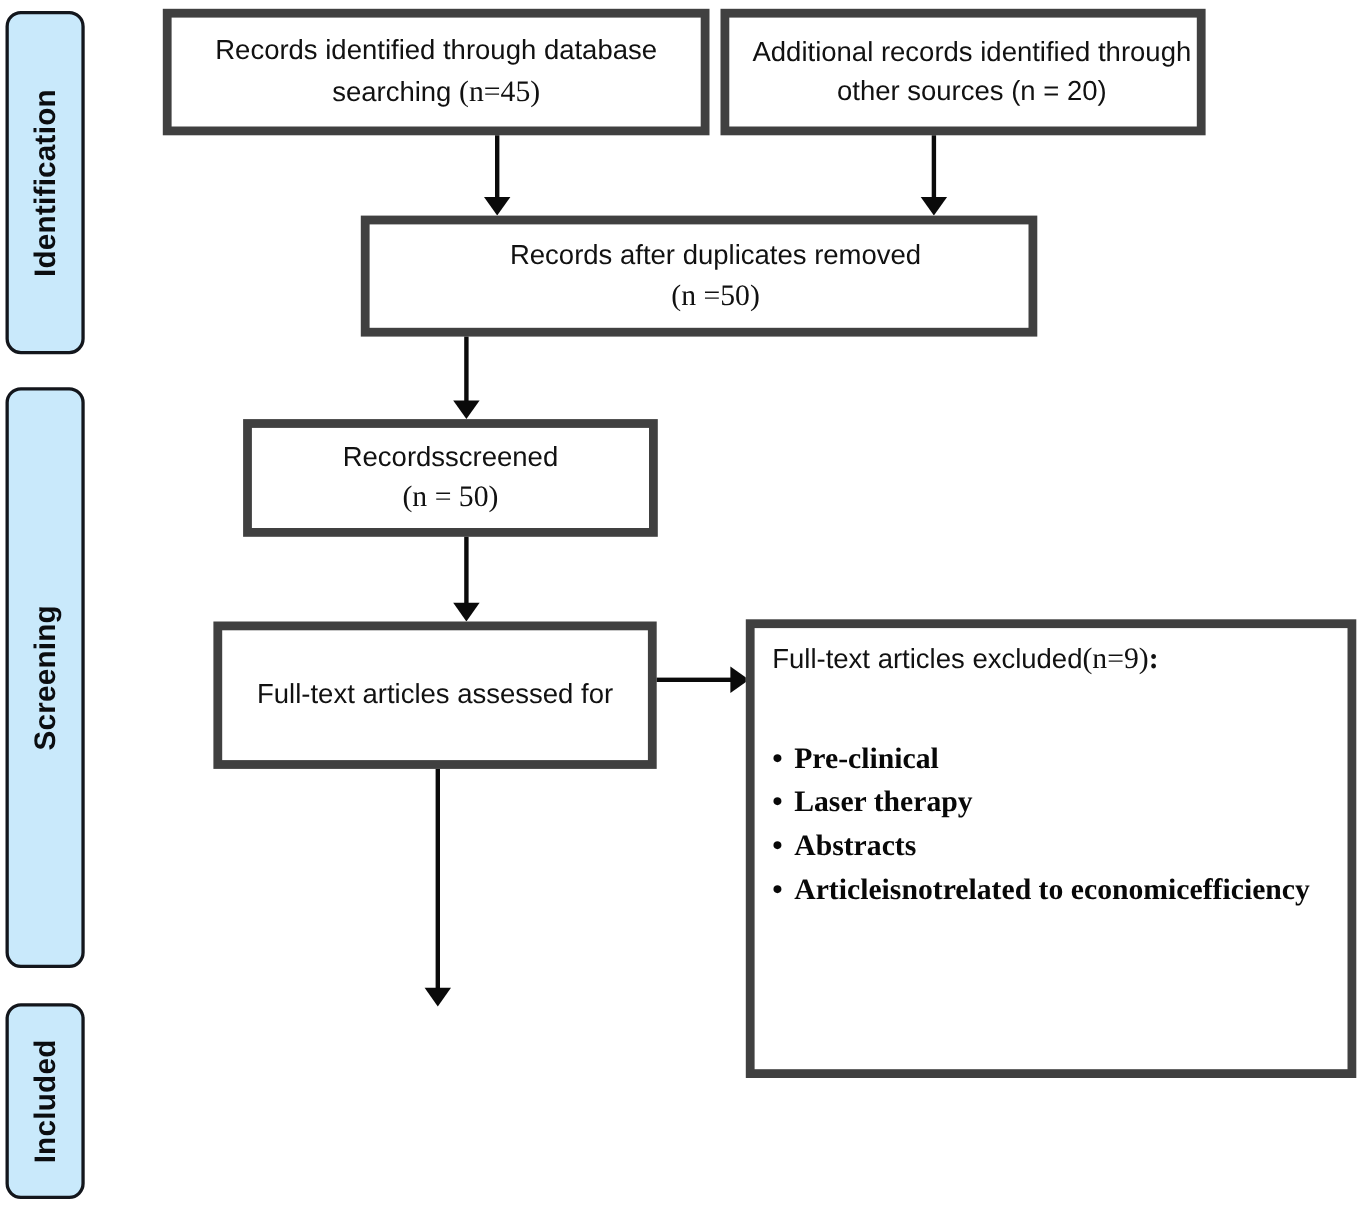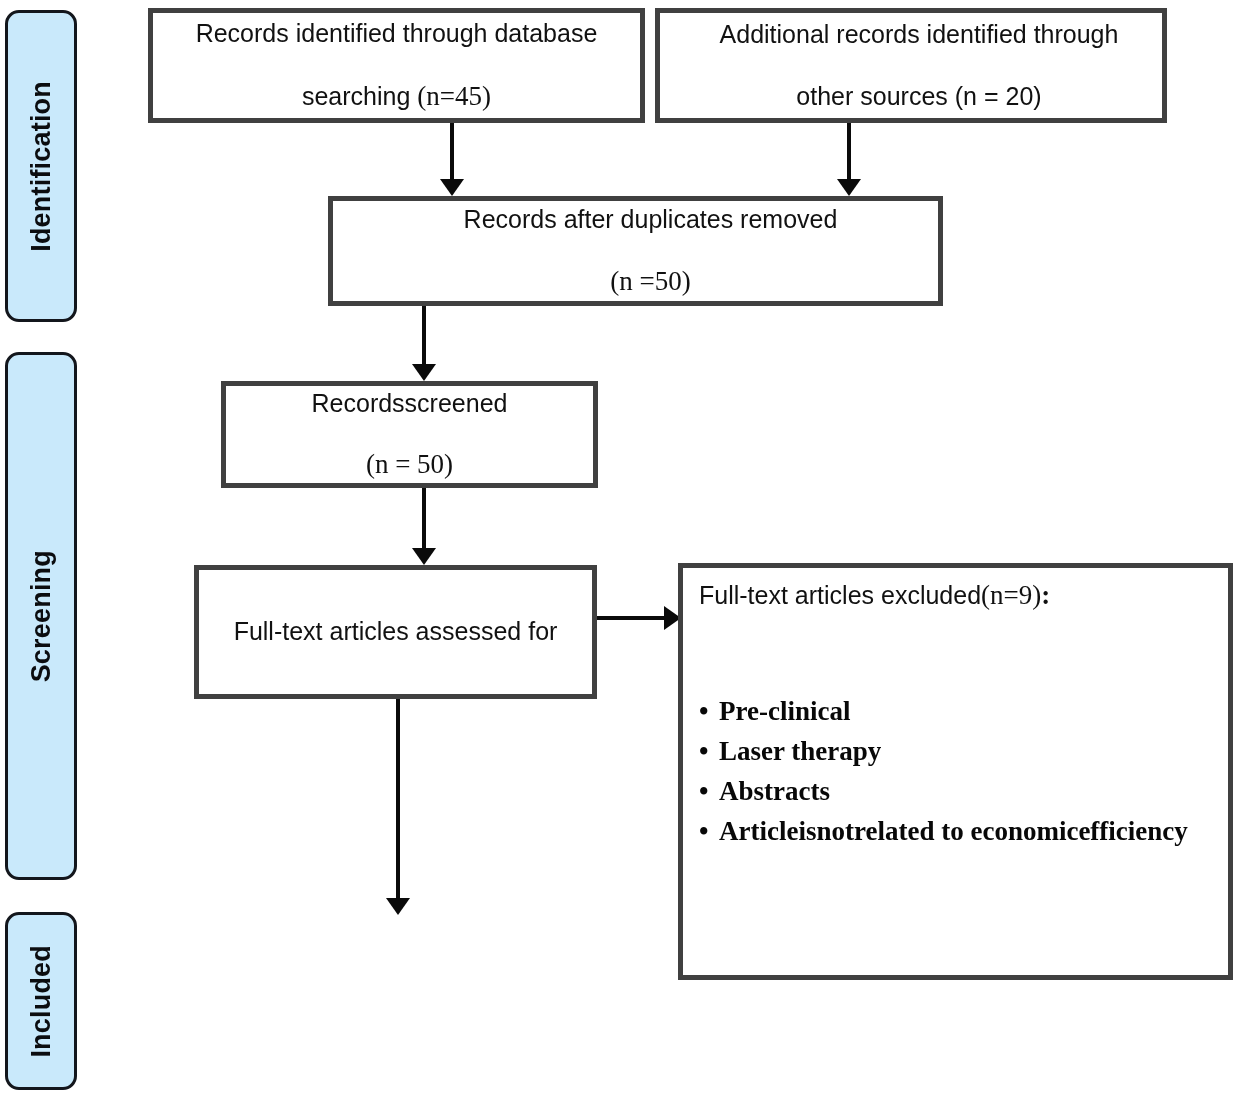--- a/index.html
+++ b/index.html
@@ -36,28 +36,27 @@
     letter-spacing: 0.2px;
     color: #0b0d10;
     white-space: nowrap;
   }
 
   
   .flow-box {
     position: absolute;
     box-sizing: border-box;
     background: #ffffff;
-    border: 5px solid #404040;
+    border: 8px solid #404040;
     display: flex;
     flex-direction: column;
     align-items: center;
     justify-content: center;
     text-align: center;
     padding: 4px 10px;
-    gap: 26px;
   }
   .flow-box.left-align {
     align-items: flex-start;
     justify-content: flex-start;
     text-align: left;
     padding: 8px 16px;
   }
   .line-sans {
     font-family: "Liberation Sans", sans-serif;
     font-size: 25px;
@@ -182,21 +181,21 @@
     <span class="stage-tab-label">Included</span>
   </div>
 
   <div class="flow-box" style="left:148px; top:8px; width:497px; height:115px;">
     <div class="line-sans">Records identified through database</div>
     <div class="line-mixed">
       <span>searching </span><span class="n-serif">(n=45)</span>
     </div>
   </div>
 
-  <div class="flow-box" style="left:655px; top:8px; width:512px; height:115px;padding-left:26px;">
+  <div class="flow-box" style="left:655px; top:8px; width:441px; height:115px;padding-left:26px;">
     <div class="line-sans">Additional records identified through</div>
     <div class="line-sans">other sources (n = 20)</div>
   </div>
 
   <div class="arrow-v" style="left:440px; top:123px; width:24px; height:73px;">
     <div class="shaft" style="height:58px;"></div>
     <div class="head"></div>
   </div>
 
   <div class="arrow-v" style="left:837px; top:123px; width:24px; height:73px;">

